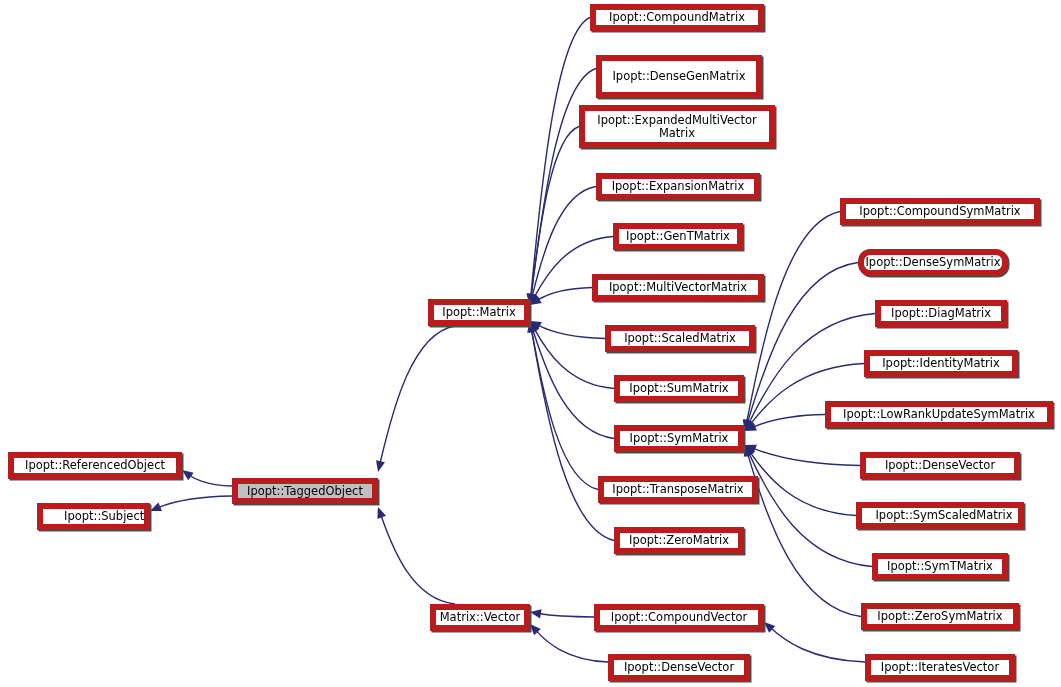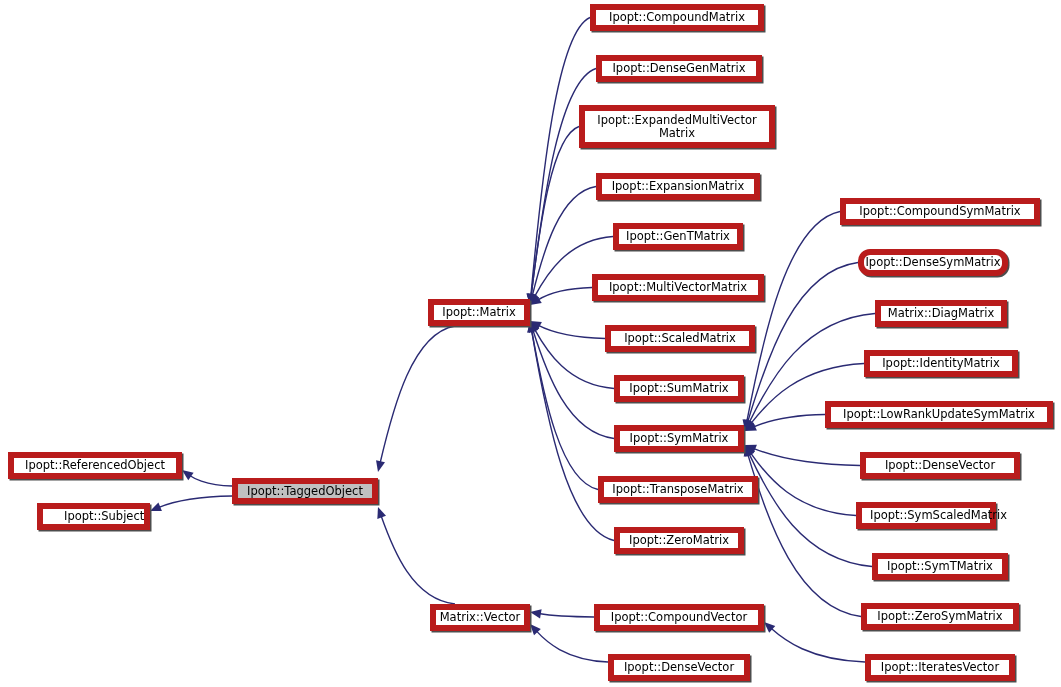--- a/index.html
+++ b/index.html
@@ -92,21 +92,21 @@
       <polygon points="745,445 755.0755411302017,451.37522320657195 747.5377703850187,456.64988074930045"></polygon>
       <polygon points="745,445 753.8063014009371,453.037975841955 745.462703831343,456.91410530272674"></polygon>
       <polygon points="745,445 752.5720285469467,454.21001540086786 743.7615206215485,456.8585905076932"></polygon>
     </g>
 </svg>
 
 <div id="node-layer">
     <div class="node-box" style="left: 590px; top: 4px; width: 174px; height: 27px;">
       <span class="node-label">Ipopt::CompoundMatrix</span>
     </div>
-    <div class="node-box" style="left: 596px; top: 55px; width: 166px; height: 27px;">
+    <div class="node-box" style="left: 596px; top: 55px; width: 166px; height: 43px;">
       <span class="node-label">Ipopt::DenseGenMatrix</span>
     </div>
     <div class="node-box twoline" style="left: 579px; top: 105px; width: 196px; height: 43px;">
       <span class="node-label">Ipopt::ExpandedMultiVector Matrix</span>
     </div>
     <div class="node-box" style="left: 596px; top: 173px; width: 164px; height: 27px;">
       <span class="node-label">Ipopt::ExpansionMatrix</span>
     </div>
     <div class="node-box" style="left: 613px; top: 223px; width: 130px; height: 27px;">
       <span class="node-label">Ipopt::GenTMatrix</span>
@@ -150,32 +150,32 @@
     <div class="node-box" style="left: 608px; top: 654px; width: 142px; height: 27px;">
       <span class="node-label">Ipopt::DenseVector</span>
     </div>
     <div class="node-box" style="left: 840px; top: 198px; width: 200px; height: 27px;">
       <span class="node-label">Ipopt::CompoundSymMatrix</span>
     </div>
     <div class="node-box" style="left: 858px; top: 249px; width: 150px; height: 27px; border-radius: 12px;">
       <span class="node-label">Ipopt::DenseSymMatrix</span>
     </div>
     <div class="node-box" style="left: 875px; top: 300px; width: 132px; height: 27px;">
-      <span class="node-label">Matrix::DiagMatrix</span>
+      <span class="node-label">Ipopt::DiagMatrix</span>
     </div>
     <div class="node-box" style="left: 864px; top: 350px; width: 154px; height: 27px;">
       <span class="node-label">Ipopt::IdentityMatrix</span>
     </div>
     <div class="node-box" style="left: 825px; top: 401px; width: 228px; height: 27px;">
       <span class="node-label">Ipopt::LowRankUpdateSymMatrix</span>
     </div>
     <div class="node-box" style="left: 860px; top: 452px; width: 160px; height: 27px;">
       <span class="node-label">Ipopt::DenseVector</span>
     </div>
-    <div class="node-box" style="left: 856px; top: 502px; width: 140px; height: 27px; padding-left: 8px;">
+    <div class="node-box" style="left: 856px; top: 502px; width: 168px; height: 27px; padding-left: 8px;">
       <span class="node-label">Ipopt::SymScaledMatrix</span>
     </div>
     <div class="node-box" style="left: 872px; top: 553px; width: 136px; height: 27px;">
       <span class="node-label">Ipopt::SymTMatrix</span>
     </div>
     <div class="node-box" style="left: 861px; top: 603px; width: 158px; height: 27px;">
       <span class="node-label">Ipopt::ZeroSymMatrix</span>
     </div>
     <div class="node-box" style="left: 865px; top: 654px; width: 150px; height: 27px;">
       <span class="node-label">Ipopt::IteratesVector</span>

